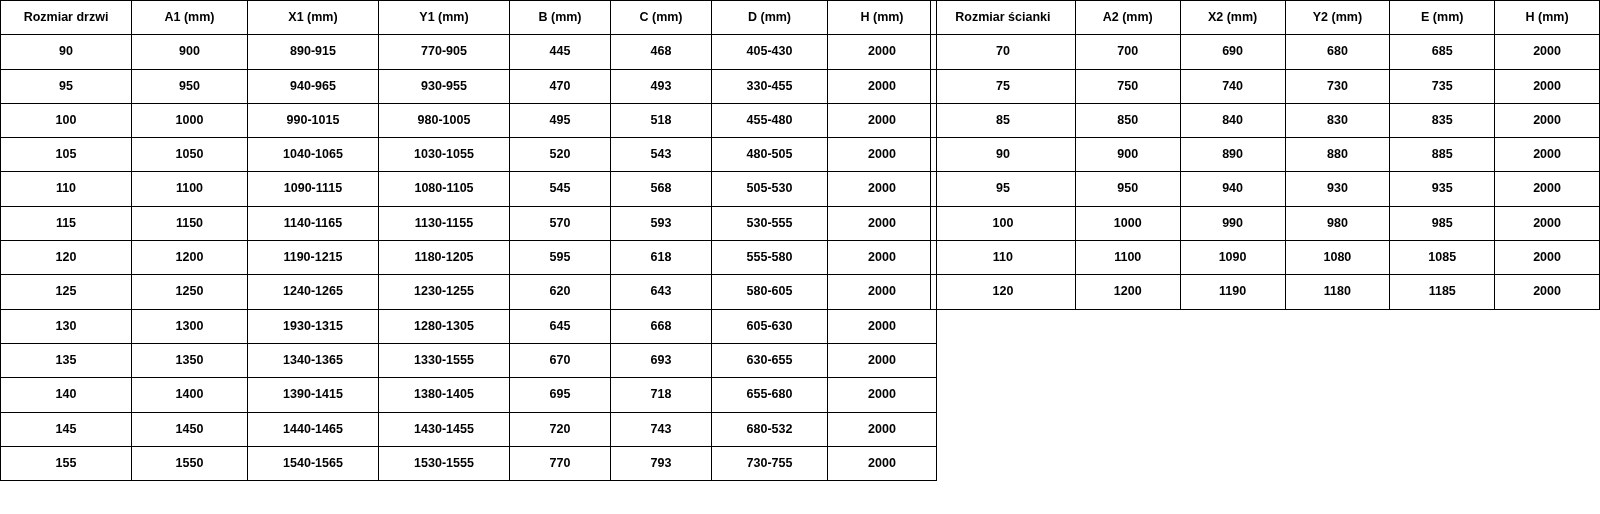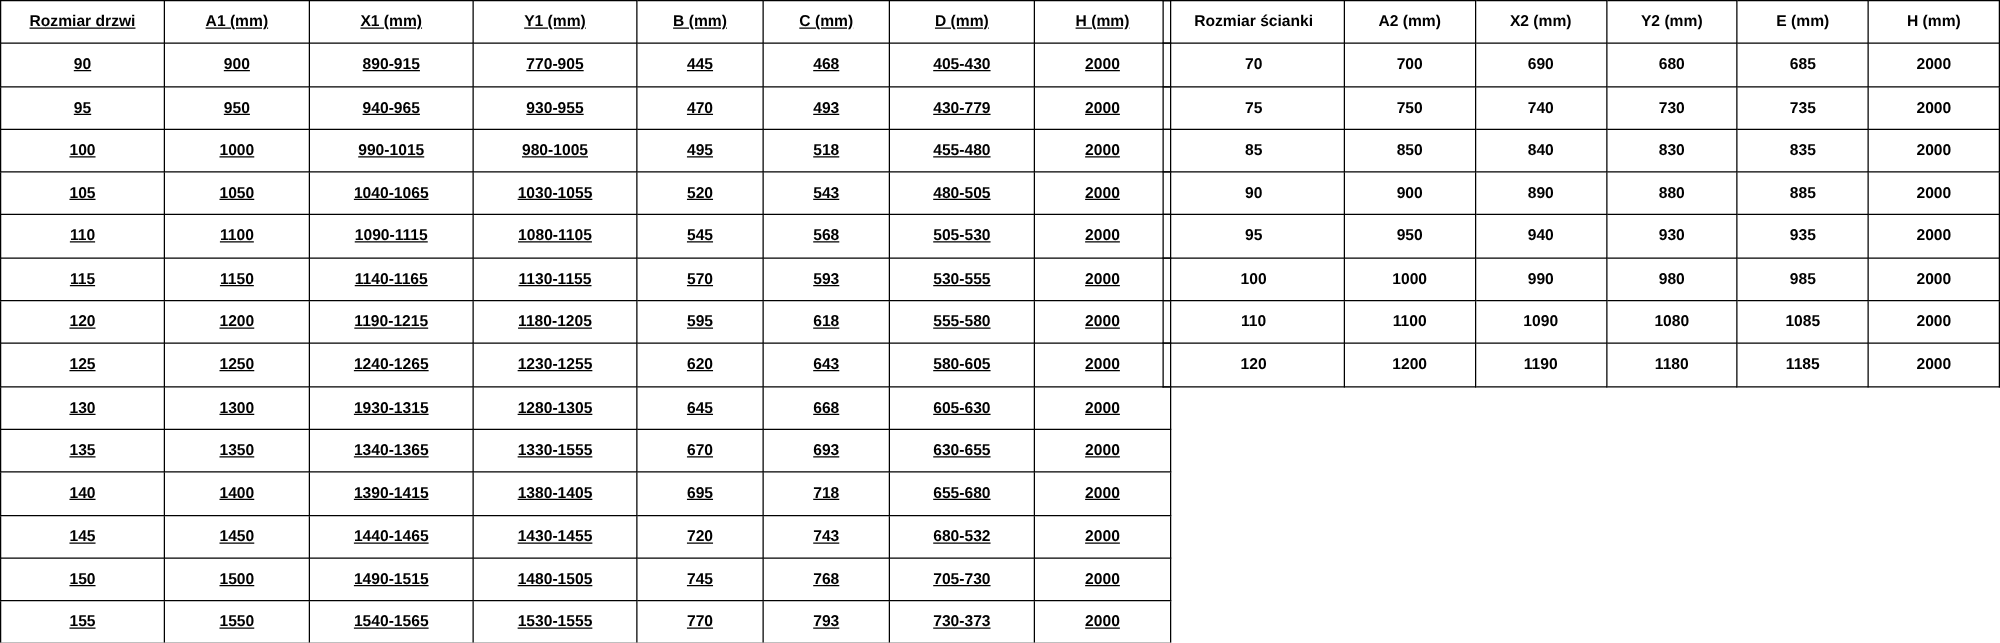--- a/index.html
+++ b/index.html
@@ -16,21 +16,21 @@
   }
   .page {
     position: relative;
     width: 1600px;
     height: 514px;
   }
   .table-wrap {
     position: absolute;
     top: 0;
   }
-  #doors-wrap { left: 0; text-decoration: underline; }
+  #doors-wrap { left: 0; }
   #walls-wrap { left: 930px; }
 
   table.spec {
     border-collapse: collapse;
     table-layout: fixed;
   }
   table.spec th,
   table.spec td {
     border: 1px solid #000000;
     text-align: center;
@@ -107,21 +107,21 @@
           <td>405-430</td>
           <td>2000</td>
         </tr>
         <tr>
           <td>95</td>
           <td>950</td>
           <td>940-965</td>
           <td>930-955</td>
           <td>470</td>
           <td>493</td>
-          <td>430-779</td>
+          <td>330-455</td>
           <td>2000</td>
         </tr>
         <tr>
           <td>100</td>
           <td>1000</td>
           <td>990-1015</td>
           <td>980-1005</td>
           <td>495</td>
           <td>518</td>
           <td>455-480</td>
@@ -211,37 +211,27 @@
           <td>145</td>
           <td>1450</td>
           <td>1440-1465</td>
           <td>1430-1455</td>
           <td>720</td>
           <td>743</td>
           <td>680-532</td>
           <td>2000</td>
         </tr>
         <tr>
-          <td>150</td>
-          <td>1500</td>
-          <td>1490-1515</td>
-          <td>1480-1505</td>
-          <td>745</td>
-          <td>768</td>
-          <td>705-730</td>
-          <td>2000</td>
-        </tr>
-        <tr>
           <td>155</td>
           <td>1550</td>
           <td>1540-1565</td>
           <td>1530-1555</td>
           <td>770</td>
           <td>793</td>
-          <td>730-373</td>
+          <td>730-755</td>
           <td>2000</td>
         </tr>
 
       </tbody>
     </table>
   </div>
 
   <div class="table-wrap" id="walls-wrap">
     <table class="spec" id="walls-table">
       <colgroup>

